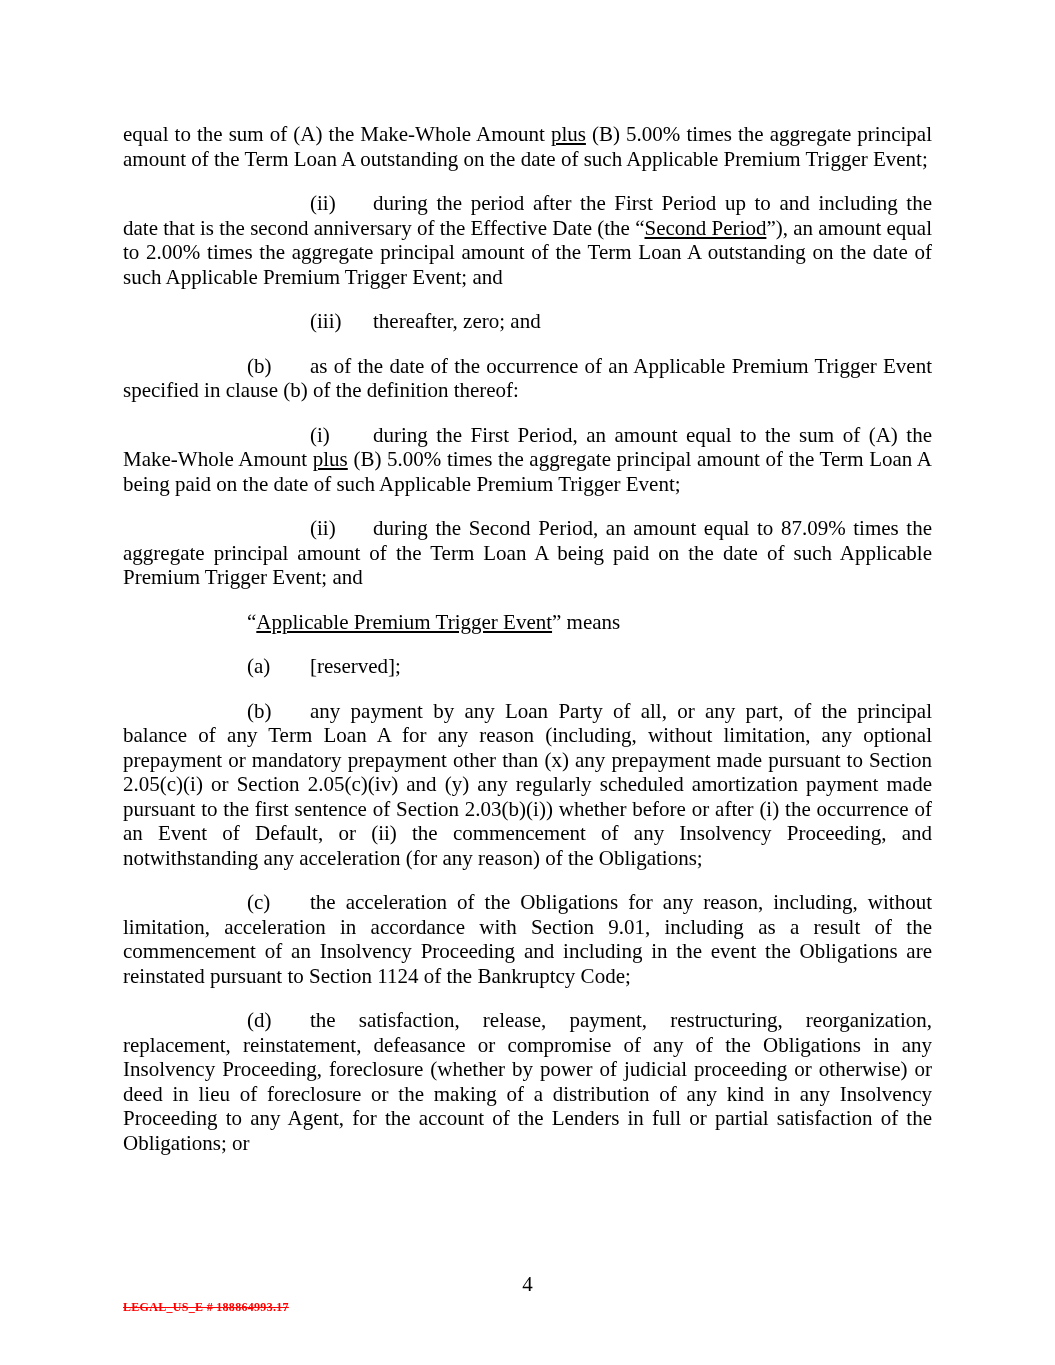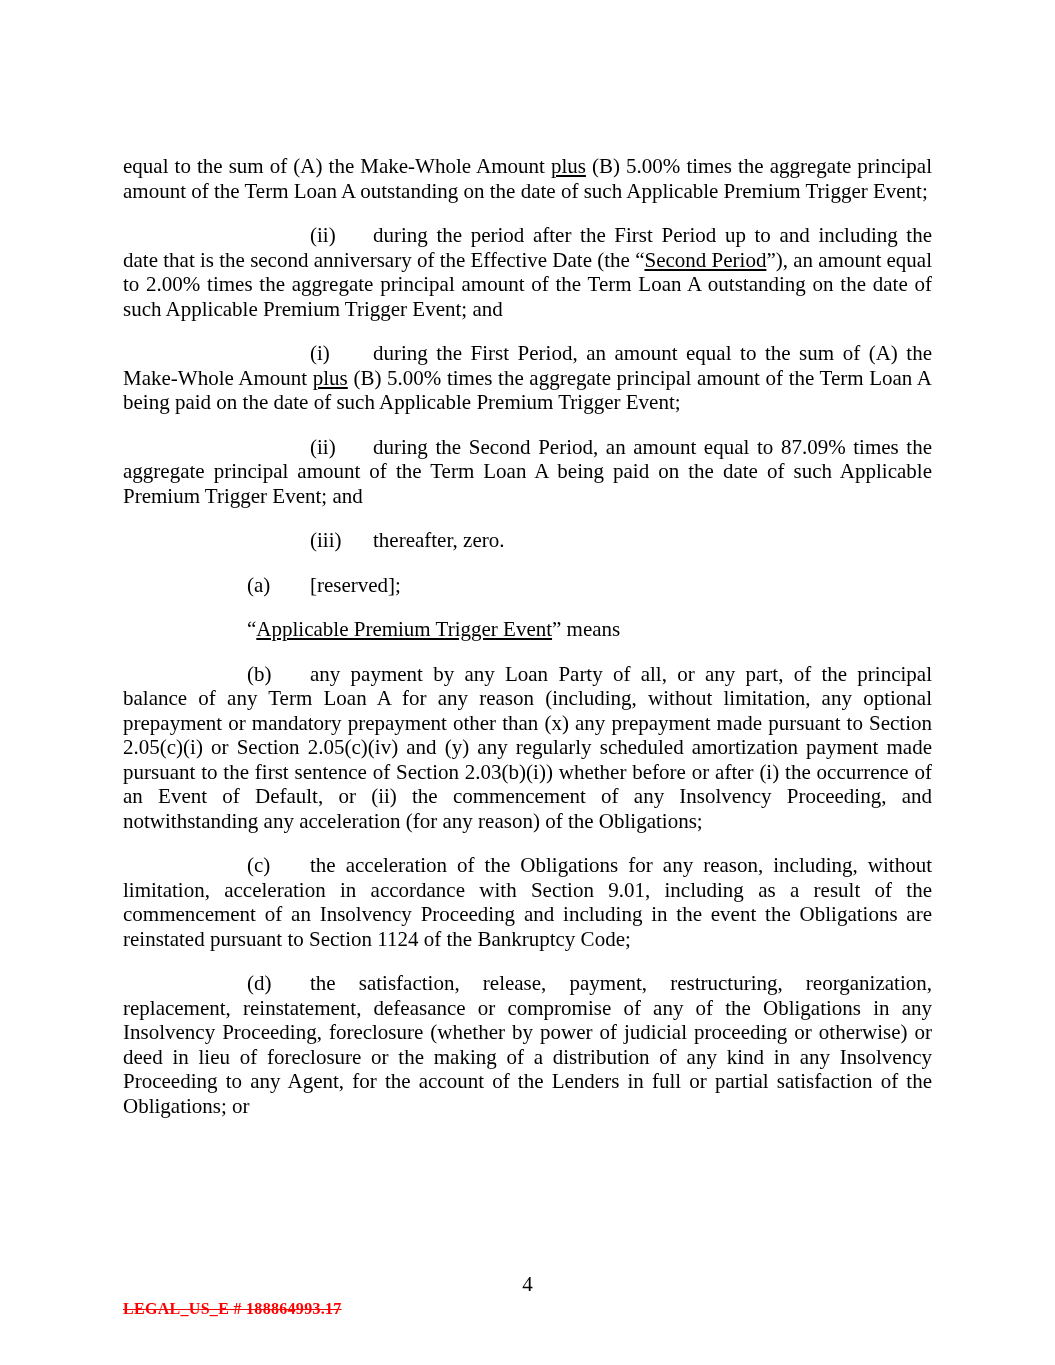--- a/index.html
+++ b/index.html
@@ -22,21 +22,21 @@
     width: 809px;
   }
   p.para {
     margin: 20px 0 0 0;
     font-size: 21px;
     line-height: 24.5px;
     text-align: justify;
     text-justify: inter-word;
   }
   p.para:first-child { margin-top: 0; }
-  p.para.indent-none   { text-indent: 0; margin-top: 32px; }
+  p.para.indent-none   { text-indent: 0; }
   p.para.indent-letter { text-indent: 124px; }
   p.para.indent-roman  { text-indent: 187px; }
   span.label {
     display: inline-block;
     width: 63px;
     text-indent: 0;
     font-family: Liberation Serif, serif;
   }
   span.u { text-decoration: underline; }
   .page-number {
@@ -45,37 +45,38 @@
     width: 809px;
     top: 1272px;
     text-align: center;
     font-size: 21px;
     line-height: 24.5px;
   }
   .doc-id {
     position: absolute;
     left: 123px;
     top: 1300px;
-    font-size: 16px;
+    font-size: 12px;
     font-weight: bold;
     letter-spacing: 0.3px;
     text-decoration: line-through;
   }
 </style>
 </head>
 <body>
 
 <div class="doc-body" id="doc-body">
     <p class="para indent-none"><span>equal to the sum of (A) the Make-Whole Amount </span><span class="u">plus</span><span> (B) 5.00% times the aggregate principal amount of the Term Loan A outstanding on the date of such Applicable Premium Trigger Event;</span></p>
     <p class="para indent-roman"><span class="label">(ii)</span><span>during the period after the First Period up to and including the date that is the second anniversary of the Effective Date (the “</span><span class="u">Second Period</span><span>”), an amount equal to 2.00% times the aggregate principal amount of the Term Loan A outstanding on the date of such Applicable Premium Trigger Event; and</span></p>
+    <p class="para indent-roman"><span class="label">(iii)</span><span>thereafter, zero; and</span></p>
+    <p class="para indent-letter"><span class="label">(b)</span><span>as of the date of the occurrence of an Applicable Premium Trigger Event specified in clause (b) of the definition thereof:</span></p>
     <p class="para indent-roman"><span class="label">(i)</span><span>during the First Period, an amount equal to the sum of (A) the Make-Whole Amount </span><span class="u">plus</span><span> (B) 5.00% times the aggregate principal amount of the Term Loan A being paid on the date of such Applicable Premium Trigger Event;</span></p>
     <p class="para indent-roman"><span class="label">(ii)</span><span>during the Second Period, an amount equal to 87.09% times the aggregate principal amount of the Term Loan A being paid on the date of such Applicable Premium Trigger Event; and</span></p>
-    <p class="para indent-roman"><span class="label">(iii)</span><span>thereafter, zero.</span></p>
+    <p class="para indent-letter"><span>“</span><span class="u">Applicable Premium Trigger Event</span><span>” means</span></p>
     <p class="para indent-letter"><span class="label">(a)</span><span>[reserved];</span></p>
-    <p class="para indent-letter"><span>“</span><span class="u">Applicable Premium Trigger Event</span><span>” means</span></p>
     <p class="para indent-letter"><span class="label">(b)</span><span>any payment by any Loan Party of all, or any part, of the principal balance of any Term Loan A for any reason (including, without limitation, any optional prepayment or mandatory prepayment other than (x) any prepayment made pursuant to Section 2.05(c)(i) or Section 2.05(c)(iv) and (y) any regularly scheduled amortization payment made pursuant to the first sentence of Section 2.03(b)(i)) whether before or after (i) the occurrence of an Event of Default, or (ii) the commencement of any Insolvency Proceeding, and notwithstanding any acceleration (for any reason) of the Obligations;</span></p>
     <p class="para indent-letter"><span class="label">(c)</span><span>the acceleration of the Obligations for any reason, including, without limitation, acceleration in accordance with Section 9.01, including as a result of the commencement of an Insolvency Proceeding and including in the event the Obligations are reinstated pursuant to Section 1124 of the Bankruptcy Code;</span></p>
     <p class="para indent-letter"><span class="label">(d)</span><span>the satisfaction, release, payment, restructuring, reorganization, replacement, reinstatement, defeasance or compromise of any of the Obligations in any Insolvency Proceeding, foreclosure (whether by power of judicial proceeding or otherwise) or deed in lieu of foreclosure or the making of a distribution of any kind in any Insolvency Proceeding to any Agent, for the account of the Lenders in full or partial satisfaction of the Obligations; or</span></p>
   </div>
 
 <div class="page-number">4</div>
 
 <div class="doc-id" style="color: rgb(255, 0, 0);">LEGAL_US_E # 188864993.17</div>
 
 </body></html>

